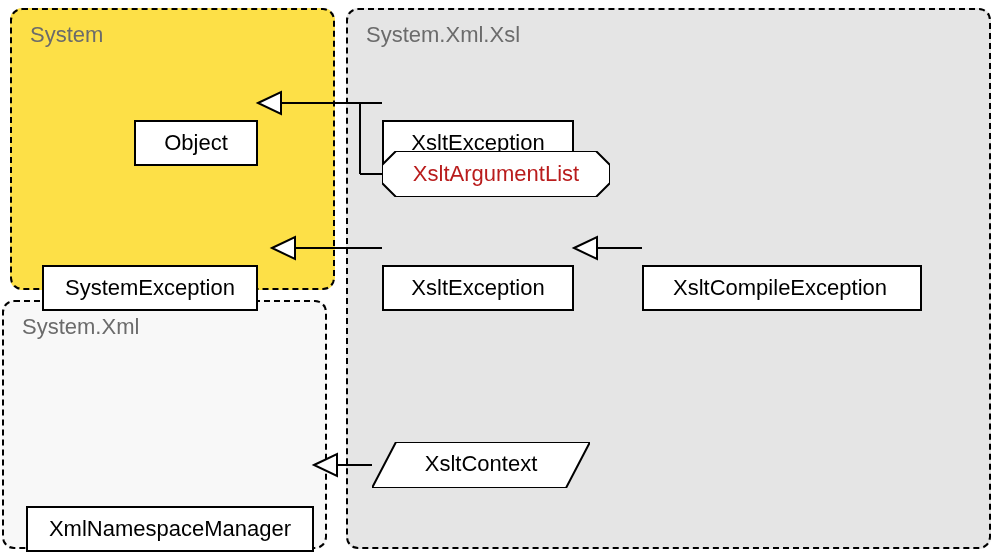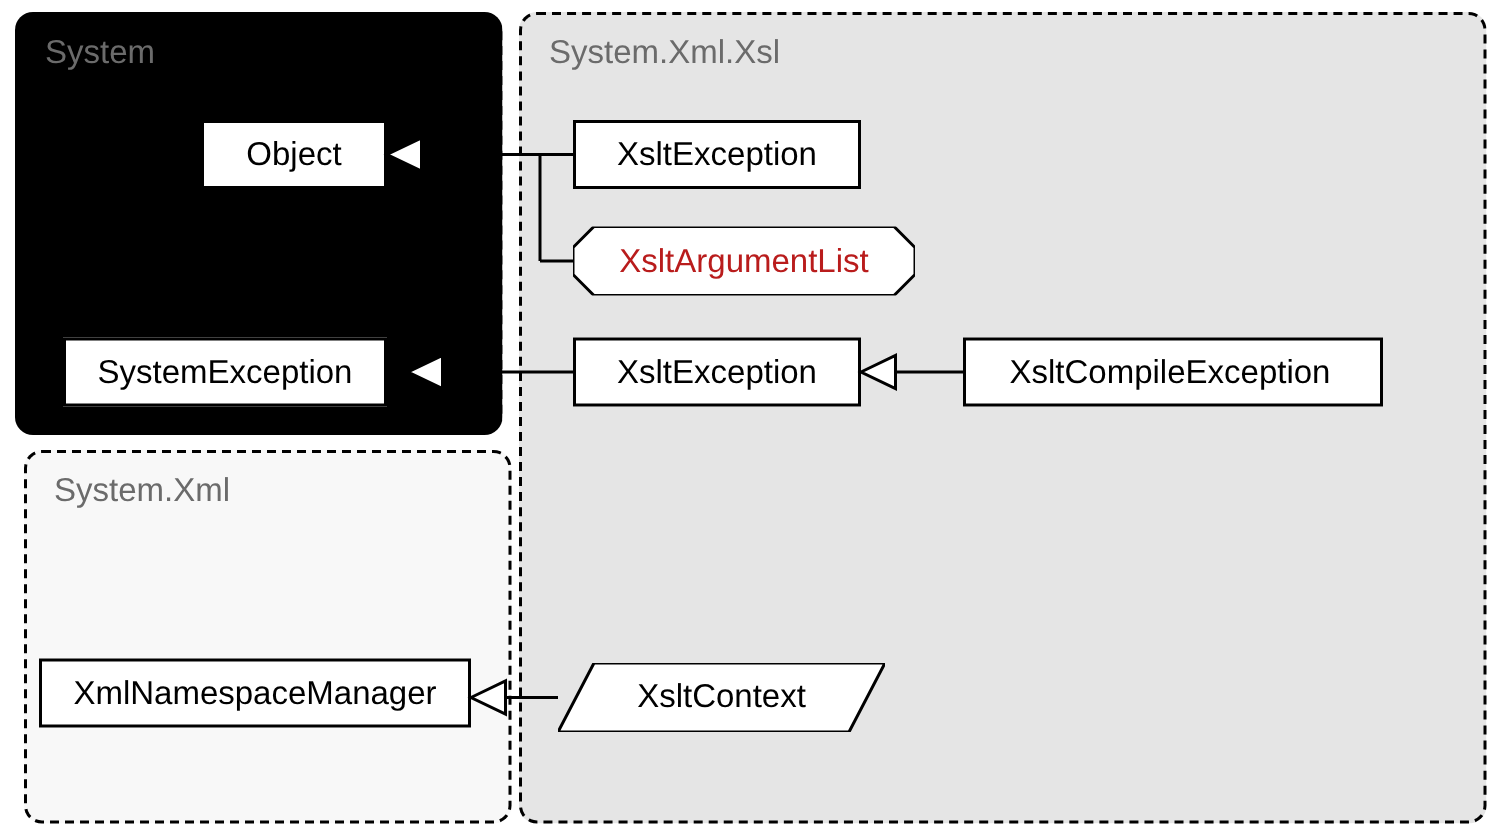--- a/index.html
+++ b/index.html
@@ -22,31 +22,31 @@
     .namespace-box {
       position: absolute;
       border: 2px dashed #000;
       border-radius: 12px;
     }
     .namespace-system {
       left: 10px;
       top: 8px;
       width: 325px;
       height: 282px;
-      background: #000000;
+      background: #fde047;
     }
     .namespace-xsl {
       left: 346px;
       top: 8px;
       width: 645px;
       height: 541px;
       background: #e5e5e5;
     }
     .namespace-xml {
-      left: 16px;
+      left: 2px;
       top: 300px;
       width: 325px;
       height: 249px;
       background: #f8f8f8;
     }
     .namespace-label {
       position: absolute;
       font-size: 22px;
       color: #6b6b6b;
       top: 12px;
@@ -56,20 +56,21 @@
       position: absolute;
       background: #fff;
       border: 2px solid #000;
       display: flex;
       align-items: center;
       justify-content: center;
       font-size: 22px;
       color: #000;
       padding: 0 16px;
       height: 46px;
+      margin-top: 40px;
     }
     .class-object {
       left: 134px;
       top: 80px;
       width: 124px;
     }
     .class-systemexception {
       left: 42px;
       top: 225px;
       width: 216px;
@@ -85,21 +86,21 @@
       width: 192px;
     }
     .class-xsltcompileexception {
       left: 642px;
       top: 225px;
       width: 280px;
       padding-left: 12px;
     }
     .class-xmlnamespacemanager {
       left: 26px;
-      top: 439px;
+      top: 466px;
       width: 288px;
     }
     
     .octagon {
       position: absolute;
       left: 382px;
       top: 151px;
       width: 228px;
       height: 46px;
     }

